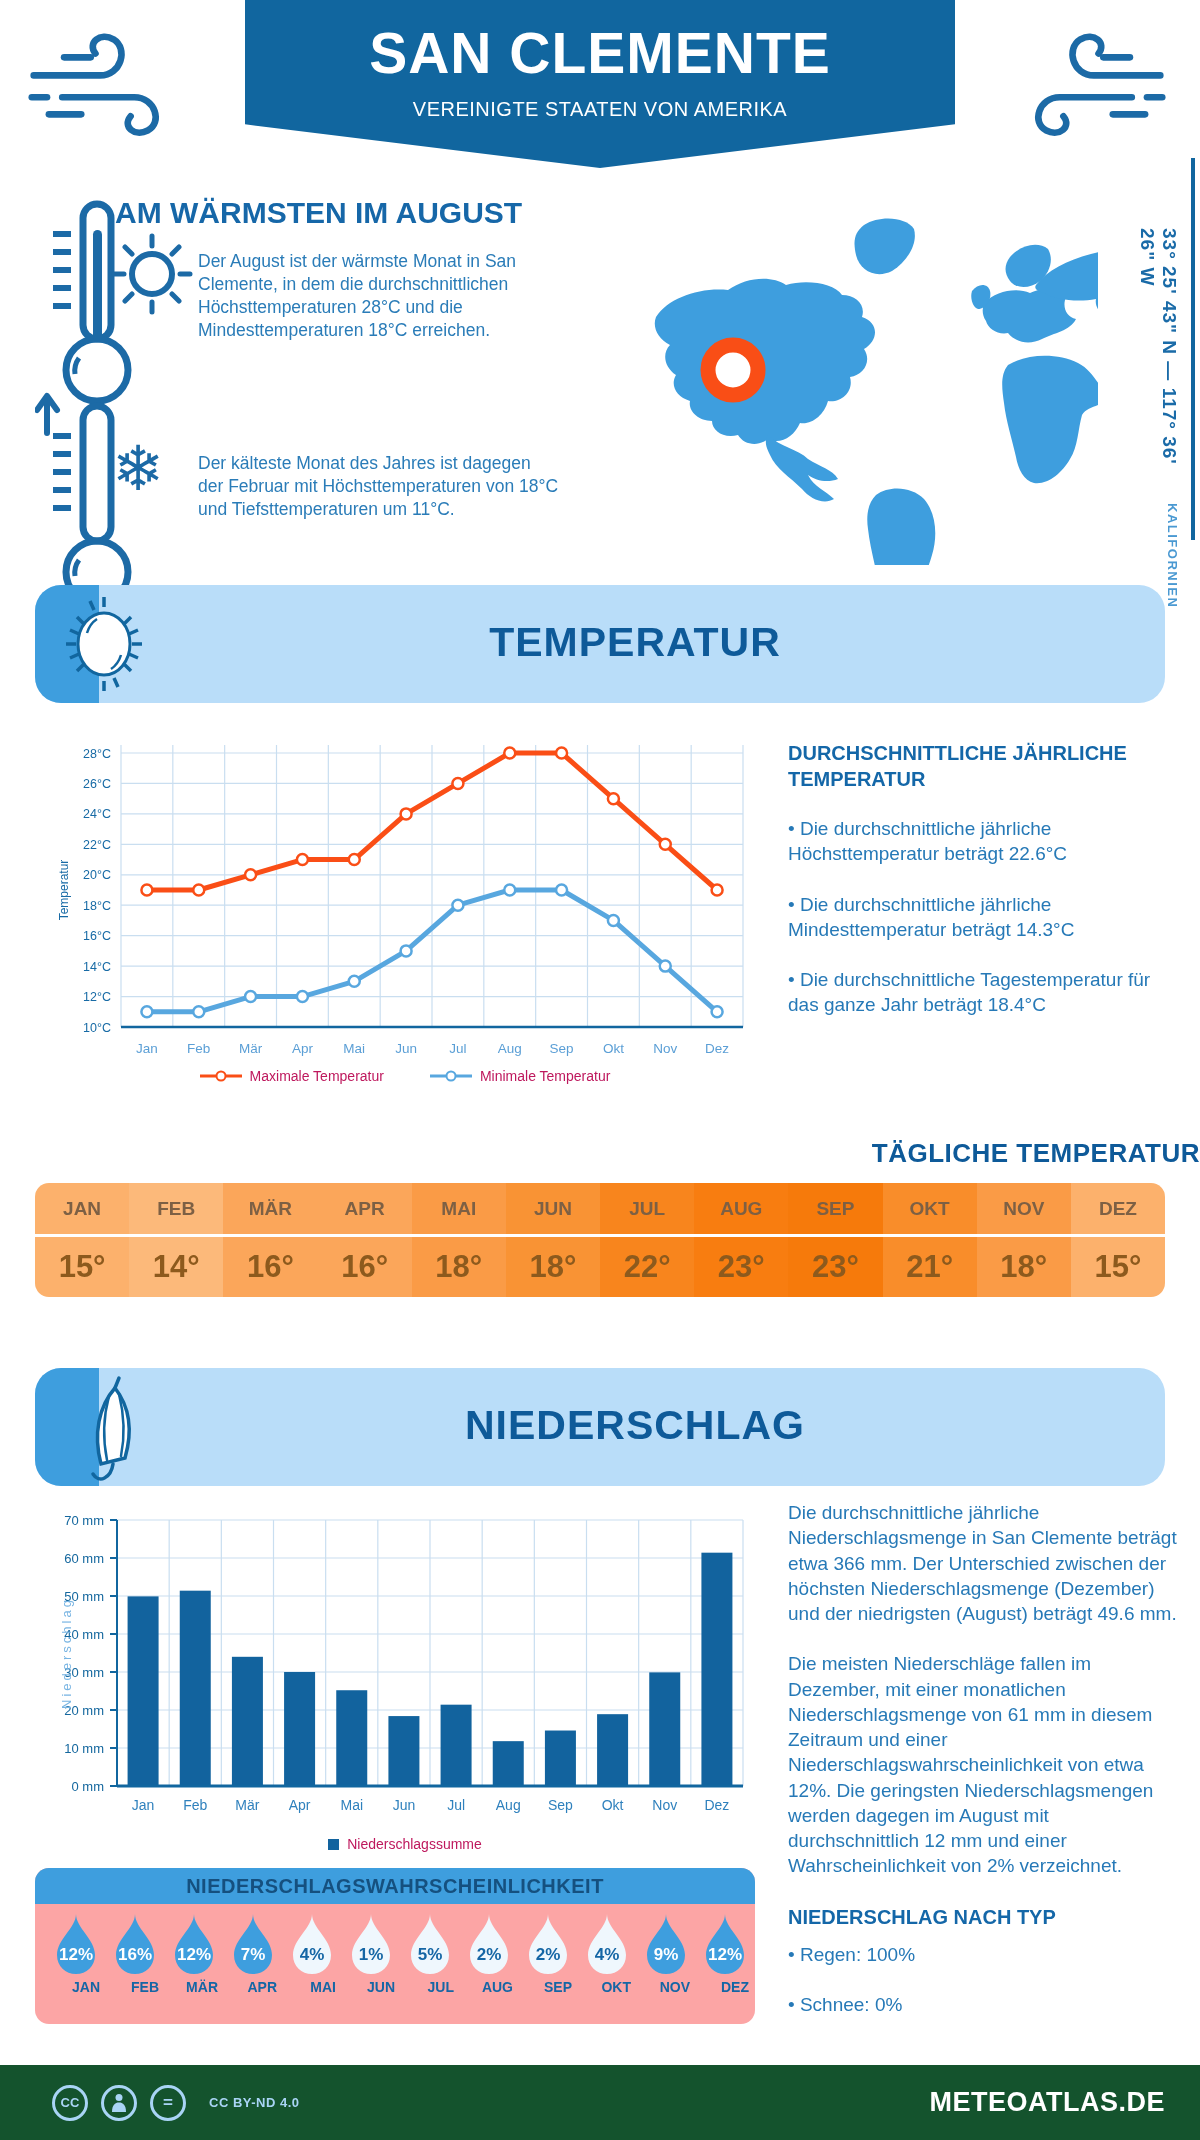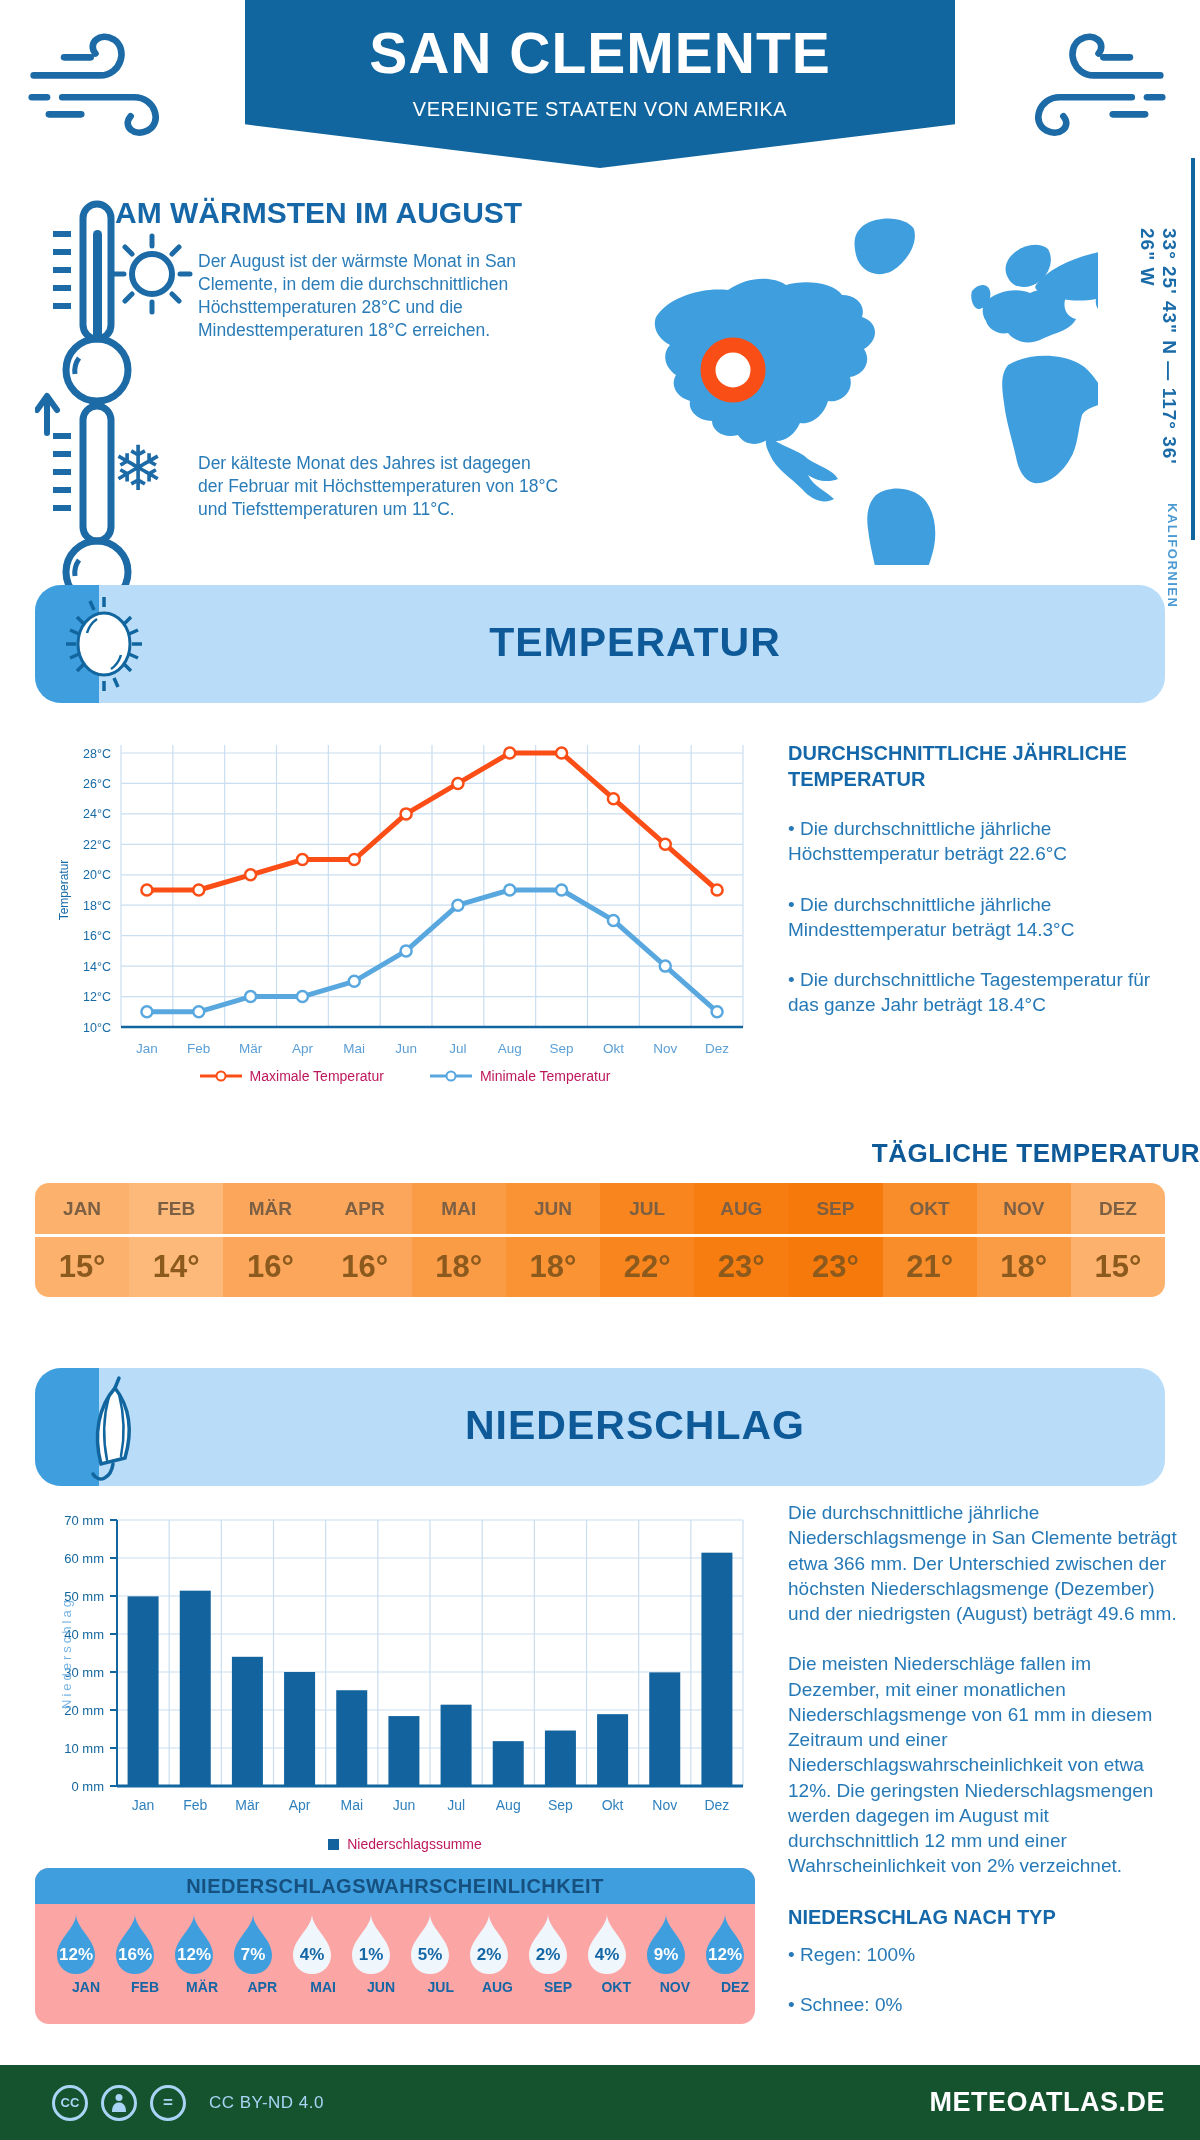--- a/index.html
+++ b/index.html
@@ -59,21 +59,21 @@
   .prob-header{height:36px;background:#3e9ede;display:flex;align-items:center;justify-content:center;
           font-size:20px;font-weight:bold;color:#15507f;letter-spacing:.5px;}
   .drop-row{display:flex;padding:8px 6px 0 6px;}
   .drop-item{flex:1;display:flex;flex-direction:column;align-items:flex-end;}
   .drop-month{margin-top:3px;font-size:14px;font-weight:bold;color:#1566a5;}
   
   .footer{position:absolute;left:0;top:2065px;width:1200px;height:75px;background:#14532d;}
   .cc-group{position:absolute;left:52px;top:0;height:75px;display:flex;align-items:center;gap:13px;}
   .cc-circle{width:36px;height:36px;border:3px solid #a9d4f5;border-radius:50%;display:flex;
           align-items:center;justify-content:center;color:#a9d4f5;font-weight:bold;box-sizing:border-box;}
-  .cc-label{margin-left:10px;font-size:17px;font-weight:normal;color:#a9d4f5;letter-spacing:.5px;}
+  .cc-label{margin-left:10px;font-size:13px;font-weight:bold;color:#a9d4f5;letter-spacing:.5px;}
   .brand{position:absolute;right:35px;top:22px;font-size:27px;font-weight:bold;color:#fff;letter-spacing:.5px;}
   .snow-glyph{font-size:62px;color:#1c6aa6;line-height:1;}
 </style>
 </head>
 <body>
 
 <div class="page">
 
   <svg class="wind wind-left" width="152" height="118" viewBox="0 0 160 120" fill="none" stroke="#1c6aa6" stroke-width="7" stroke-linecap="round">
     <path d="M6 52 H76 C98 52 106 24 90 14 C76 6 62 18 71 29"></path>

